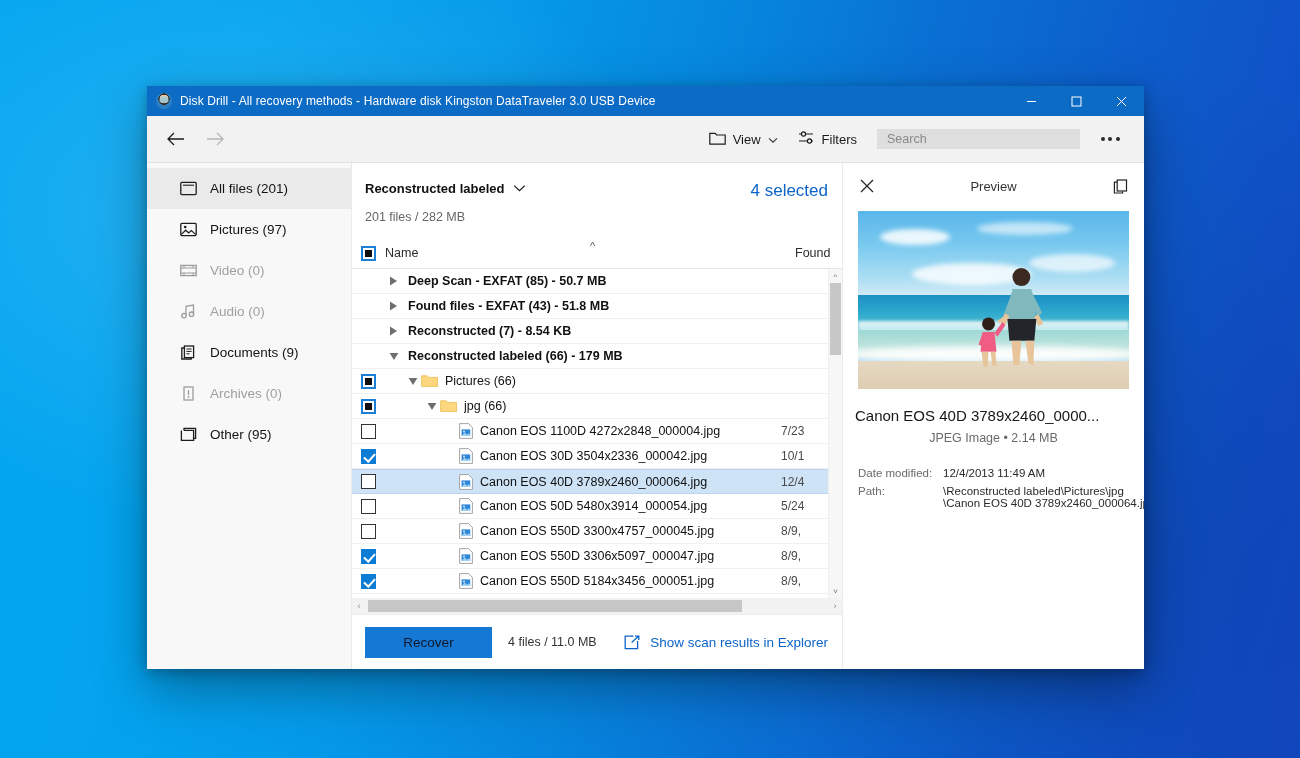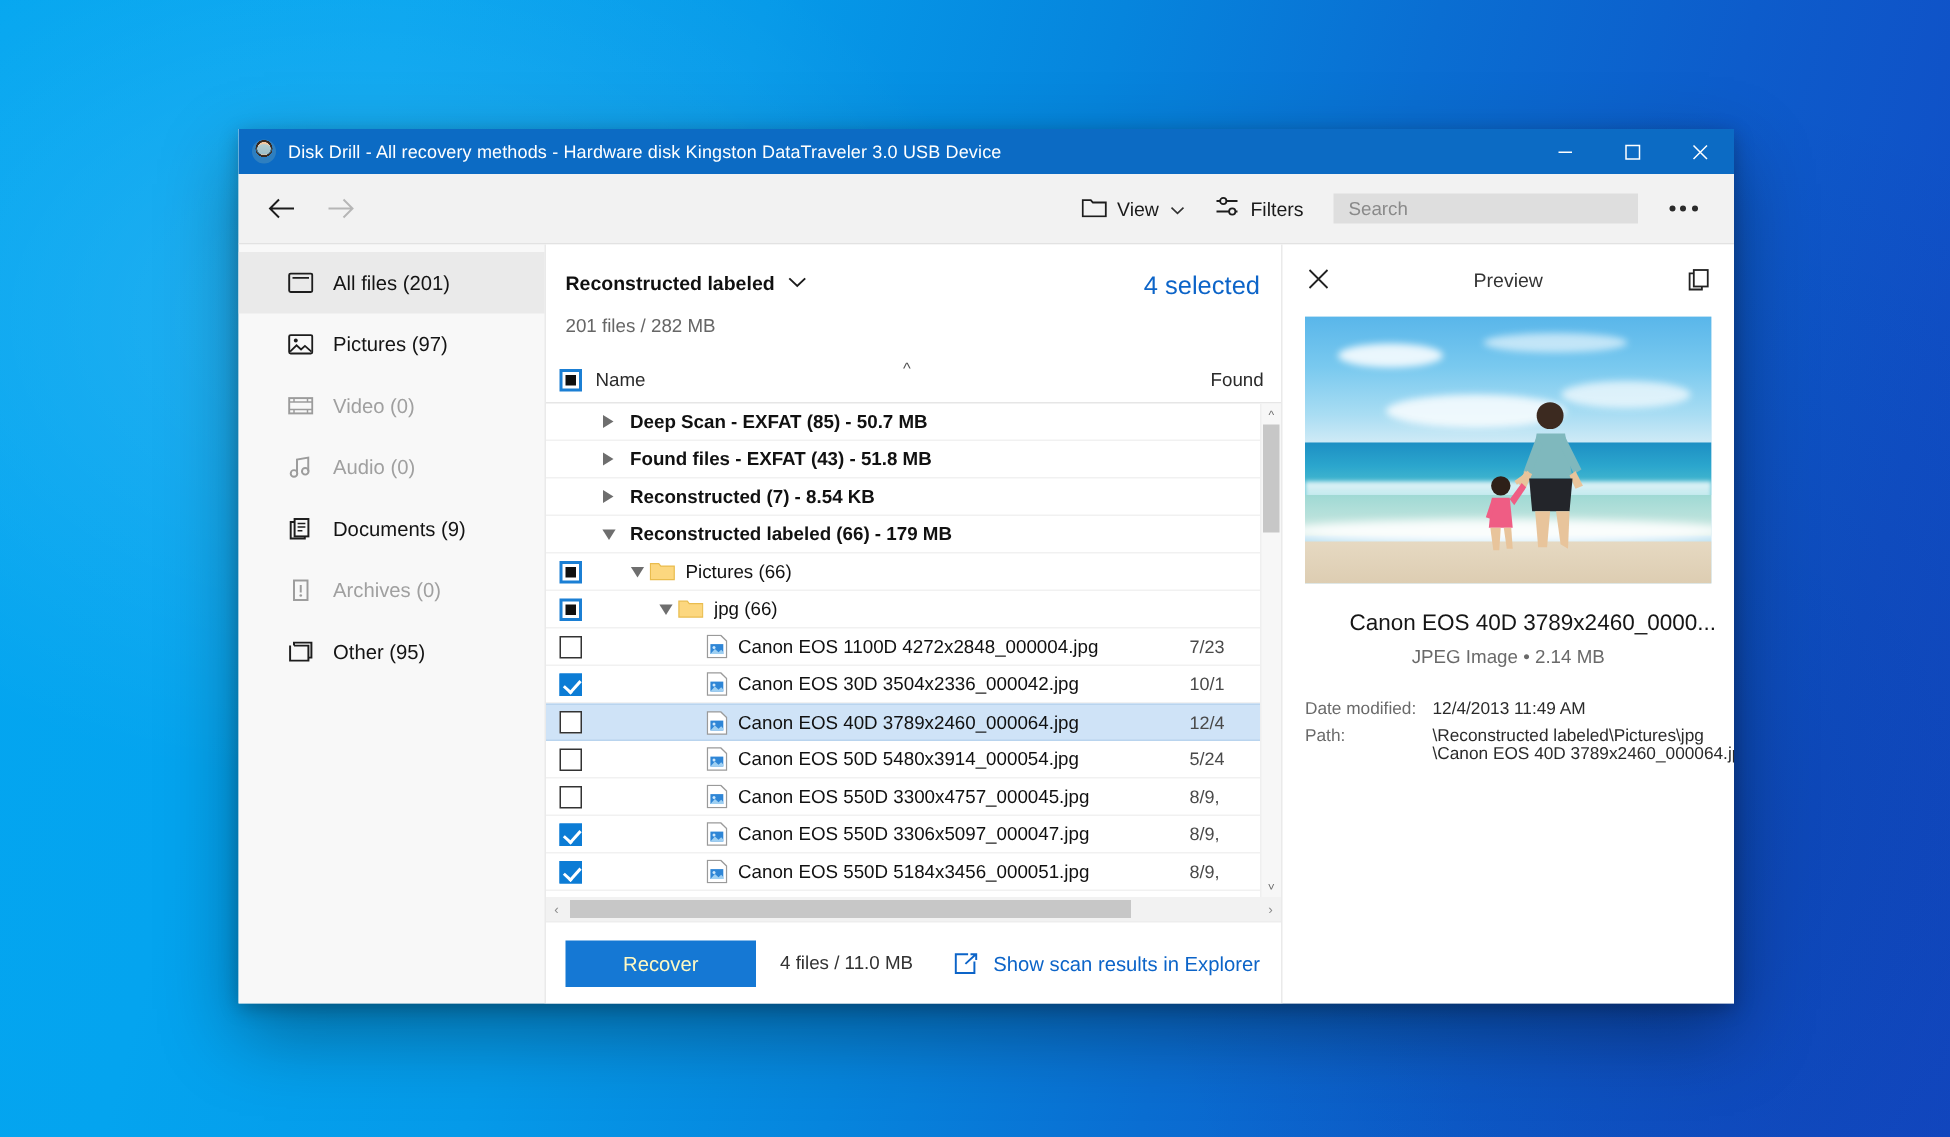--- a/index.html
+++ b/index.html
@@ -16,21 +16,21 @@
   .desk-sheen {
     position: absolute; inset: 0;
     background:
       radial-gradient(ellipse 700px 500px at 18% 28%, rgba(255,255,255,.13), rgba(255,255,255,0) 62%),
       radial-gradient(ellipse 600px 760px at 88% 72%, rgba(0,20,90,.16), rgba(0,0,0,0) 64%);
     pointer-events: none;
   }
 
   
   .window {
-    position: absolute; left: 159px; top: 86px;
+    position: absolute; left: 147px; top: 86px;
     width: 997px; height: 583px;
     background: #fff;
     box-shadow: 0 20px 48px rgba(0,0,0,.34), 0 3px 12px rgba(0,0,0,.26);
     display: flex; flex-direction: column;
     overflow: hidden;
   }
 
   
   .titlebar {
     height: 30px; background: #0c6bc4; color: #fff;
@@ -162,21 +162,21 @@
   .hsb .arr { width: 14px; text-align: center; color: #8a8a8a; font-size: 9px; }
   .hsb .track { flex: 1; height: 16px; position: relative; }
   .hsb .thumb { position: absolute; left: 2px; top: 2px; bottom: 2px; width: 81%; background: #c7c7c7; }
 
   
   .bottombar {
     height: 55px; flex: 0 0 55px; background: #fff; border-top: 1px solid #ededed;
     display: flex; align-items: center; padding: 0 14px 0 13px;
   }
   .recover {
-    width: 127px; height: 31px; background: #1578d4; color: #fef9c3;
+    width: 127px; height: 31px; background: #1578d4; color: #0f172a;
     font-size: 13.5px; display: flex; align-items: center; justify-content: center;
     border: none;
   }
   .b-count { font-size: 12.5px; color: #333; margin-left: 16px; }
   .b-link {
     margin-left: auto; display: flex; align-items: center; gap: 9px;
     font-size: 13.5px; color: #0c64c8;
   }
   .b-link svg { display: block; }
 
@@ -187,21 +187,21 @@
   }
   .pv-head { height: 34px; flex: 0 0 34px; display: flex; align-items: center; padding: 0 12px; margin-top: 6px; }
   .pv-x { width: 24px; height: 24px; display: flex; align-items: center; justify-content: center; }
   .pv-title { flex: 1; text-align: center; font-size: 13px; color: #333; }
   .pv-copy { width: 24px; height: 24px; display: flex; align-items: center; justify-content: center; }
   .pv-img {
     margin: 8px 15px 0 15px; height: 178px; position: relative; overflow: hidden;
     background: #bfe2f2;
   }
   .pv-name {
-    margin-top: 18px; text-align: right; font-size: 15px; color: #161616;
+    margin-top: 18px; text-align: left; font-size: 15px; color: #161616;
     padding: 0 12px; white-space: nowrap; overflow: hidden;
   }
   .pv-meta { margin-top: 7px; text-align: center; font-size: 12.5px; color: #6a6a6a; }
   .pv-props { margin: 22px 15px 0 15px; font-size: 11.5px; color: #2a2a2a; }
   .pv-prop { display: flex; margin-bottom: 6px; }
   .pv-k { width: 85px; flex: 0 0 85px; color: #6a6a6a; }
   .pv-v { flex: 1; }
   .pv-v div { white-space: nowrap; }
   .pv-bottom { margin-top: auto; }
 

